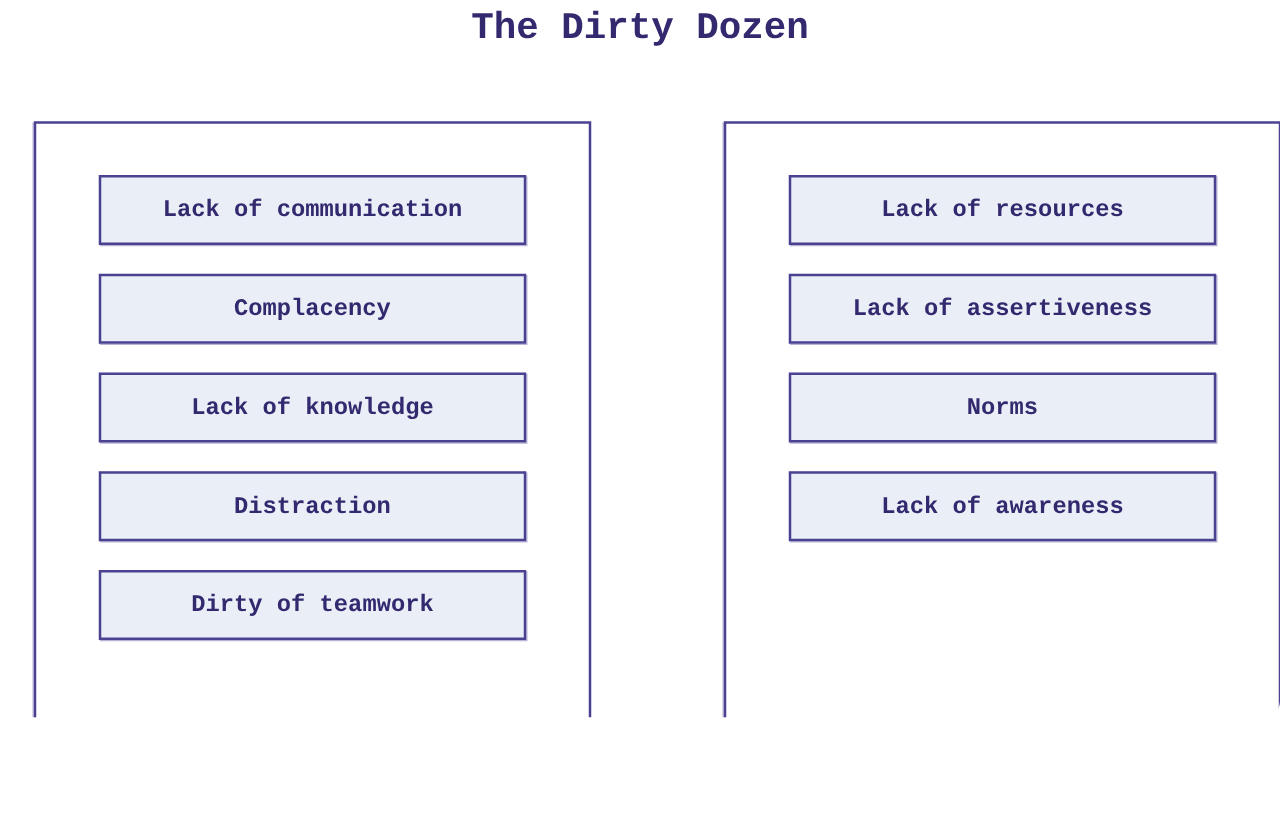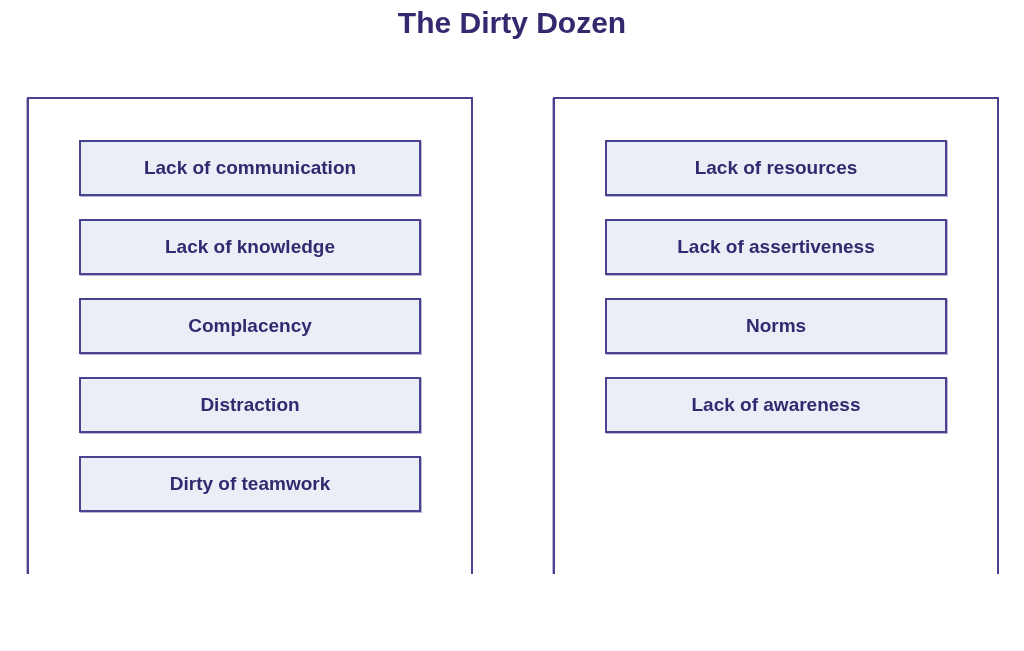--- a/index.html
+++ b/index.html
@@ -11,21 +11,21 @@
   html, body {
     margin: 0;
     padding: 0;
     background: #ffffff;
   }
   .canvas {
     position: relative;
     width: 1024px;
     height: 574px;
     background: #ffffff;
-    font-family: Liberation Sans, sans-serif;
+    font-family: Liberation Mono, monospace;
     overflow: hidden;
     border-radius: 13px;
   }
   .title {
     position: absolute;
     top: 6px;
     left: 0;
     width: 100%;
     text-align: center;
     font-size: 30px;
@@ -40,21 +40,21 @@
     height: 532px;
     box-sizing: border-box;
     background: var(--panel-bg);
     border: 2px solid var(--border-color);
     box-shadow: -1px 1px 0 0 #b9b4d6;
     display: flex;
     flex-direction: column;
     padding: 41px 50px 10px 50px;
   }
   .panel-left { left: 27px; }
-  .panel-right { left: 553px; }
+  .panel-right { left: 579px; }
   .item-box {
     flex: 0 0 56px;
     height: 56px;
     box-sizing: border-box;
     background: var(--box-fill);
     border: 2px solid var(--border-color);
     box-shadow: 1px 1px 0 0 #b9b4d6;
     margin-bottom: 23px;
     display: flex;
     align-items: center;
@@ -72,24 +72,24 @@
 
 <div class="canvas">
 
   <div class="title">The Dirty Dozen</div>
 
   <div class="panel panel-left">
     <div class="item-box">
       <span class="item-label">Lack of communication</span>
     </div>
     <div class="item-box">
-      <span class="item-label">Lack of knowledge</span>
+      <span class="item-label">Complacency</span>
     </div>
     <div class="item-box">
-      <span class="item-label">Complacency</span>
+      <span class="item-label">Lack of knowledge</span>
     </div>
     <div class="item-box">
       <span class="item-label">Distraction</span>
     </div>
     <div class="item-box">
       <span class="item-label">Dirty of teamwork</span>
     </div>
   </div>
 
   <div class="panel panel-right">

